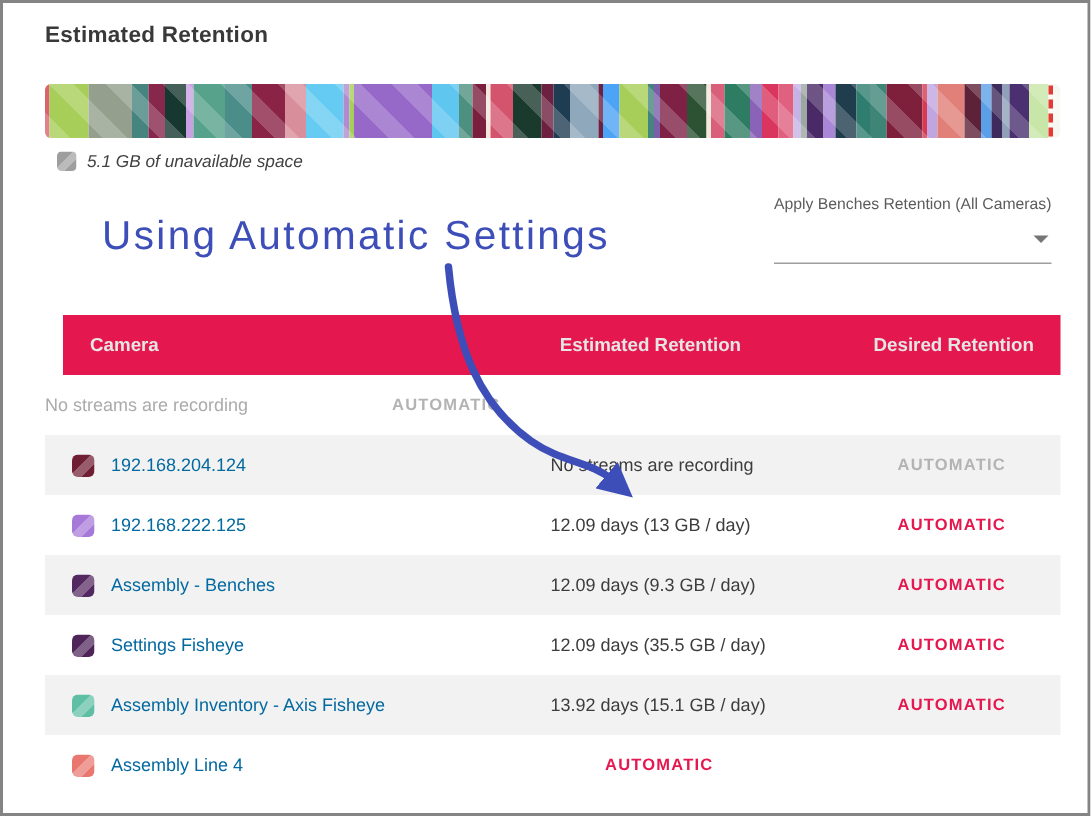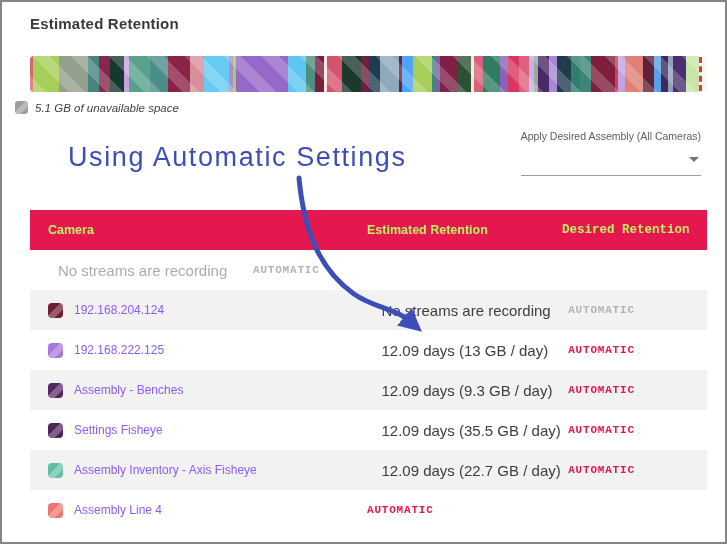--- a/index.html
+++ b/index.html
@@ -21,21 +21,21 @@
     content:""; position:absolute; inset:0;
     background:repeating-linear-gradient(45deg, rgba(255,255,255,0.20) 0 12px, rgba(255,255,255,0) 12px 27px);
     pointer-events:none;
   }
   .seg { height:100%; }
   .threshold-marker {
     position:absolute; right:5px; top:1px; bottom:1px; width:0;
     border-right:3px dashed #E53935; z-index:2;
   }
   
-  .legend { position:absolute; left:13px; top:99px; display:flex; align-items:center; gap:19px; }
+  .legend { position:absolute; left:36px; top:99px; display:flex; align-items:center; gap:19px; }
   .legend-item { display:flex; align-items:center; gap:7px; }
   .legend-label { font-size:11.5px; font-style:italic; color:#424242; }
   .swatch-sq {
     width:13px; height:13px; border-radius:3px; background:#9E9E9E;
     background-image:linear-gradient(135deg, rgba(255,255,255,0) 40%, rgba(255,255,255,0.3) 40%, rgba(255,255,255,0.3) 70%, rgba(255,255,255,0) 70%);
   }
   .swatch-free { background:#FCFCFC; border:1px solid #E3E3E3; background-image:none; }
   .threshold-icon { width:0; height:15px; border-left:2px dashed #E53935; margin:0 2px; }
   
   .apply-block { position:absolute; right:24px; top:128px; }
@@ -50,33 +50,33 @@
   
   .annotation {
     position:absolute; left:66px; top:140px; z-index:6;
     font-size:27px; color:#3E4EB8; letter-spacing:1.6px; font-weight:normal;
   }
   .arrow-overlay { position:absolute; left:0; top:0; z-index:5; pointer-events:none; }
   
   .table { position:absolute; left:28px; top:208px; width:677px; }
   .thead {
     display:flex; align-items:center; height:40px; background:#E5174F;
-    color:#bef264; font-size:12.5px; font-weight:bold;
+    color:#e5e5e5; font-size:12.5px; font-weight:bold;margin-left:12px;
   }
   .col-camera { width:337px; padding-left:18px; display:flex; align-items:center; }
   .col-est { width:195px; }
-  .col-desired { width:145px; text-align:left;font-family:Liberation Mono, monospace; }
+  .col-desired { width:145px; text-align:center; }
   .trow { display:flex; align-items:center; height:40px; background:#ffffff; cursor:pointer; }
   .trow.alt { background:#F2F2F2; }
-  .trow .col-est { font-size:15px; color:#3d3d3d;margin-left:28px; }
+  .trow .col-est { font-size:12px; color:#3d3d3d; }
   .cam-swatch {
     flex:0 0 15px; width:15px; height:15px; border-radius:4px; margin-right:11px;
     background-image:linear-gradient(135deg, rgba(255,255,255,0) 42%, rgba(255,255,255,0.28) 42%, rgba(255,255,255,0.28) 72%, rgba(255,255,255,0) 72%);
   }
-  .cam-name { font-size:12px; color:#8b5cf6; white-space:nowrap; }
+  .cam-name { font-size:12px; color:#0369a1; white-space:nowrap; }
   .camoff-icon { width:17px; height:17px; margin-right:6px; flex:0 0 17px; }
   .dis { color:#ABABAB !important; }
   .desired-val { font-size:11px; font-weight:bold; letter-spacing:0.8px; }
   .desired-val.active { color:#E5174F; }
   .desired-val.inactive { color:#B3B3B3; }
 </style>
 </head>
 <body>
 
 <div class="frame">
@@ -145,21 +145,21 @@
   </div>
 
   <div class="legend">
     <div class="legend-item">
       <span class="swatch-sq"></span>
       <span class="legend-label">5.1 GB of unavailable space</span>
     </div>
   </div>
 
   <div class="apply-block">
-    <div class="apply-label">Apply Desired Assembly (All Cameras)</div>
+    <div class="apply-label">Apply Benches Retention (All Cameras)</div>
     <div class="apply-select">
       <span class="apply-value"></span>
       <span class="caret-down"></span>
     </div>
   </div>
 
   <div class="annotation">Using Automatic Settings</div>
   <svg class="arrow-overlay" width="727" height="544" viewBox="0 0 727 544">
     <defs>
       <marker id="ah" viewBox="0 0 10 10" refX="1.5" refY="5" markerWidth="4.6" markerHeight="4.6" orient="auto">
@@ -215,21 +215,21 @@
     </div>
     <div class="col-est">12.09 days (35.5 GB / day)</div>
     <div class="col-desired desired-val active">AUTOMATIC</div>
   </div>
         <div class="trow alt">
     <div class="col-camera">
       <span class="cam-swatch" style="background-color: rgb(95, 191, 164);"></span>
 
       <span class="cam-name">Assembly Inventory - Axis Fisheye</span>
     </div>
-    <div class="col-est">12.09 days (22.7 GB / day)</div>
+    <div class="col-est">13.92 days (15.1 GB / day)</div>
     <div class="col-desired desired-val active">AUTOMATIC</div>
   </div>
         <div class="trow">
     <div class="col-camera">
       <span class="cam-swatch" style="background-color: rgb(233, 119, 112);"></span>
 
       <span class="cam-name">Assembly Line 4</span>
     </div>
     <div class="col-desired desired-val active">AUTOMATIC</div>
   </div>

